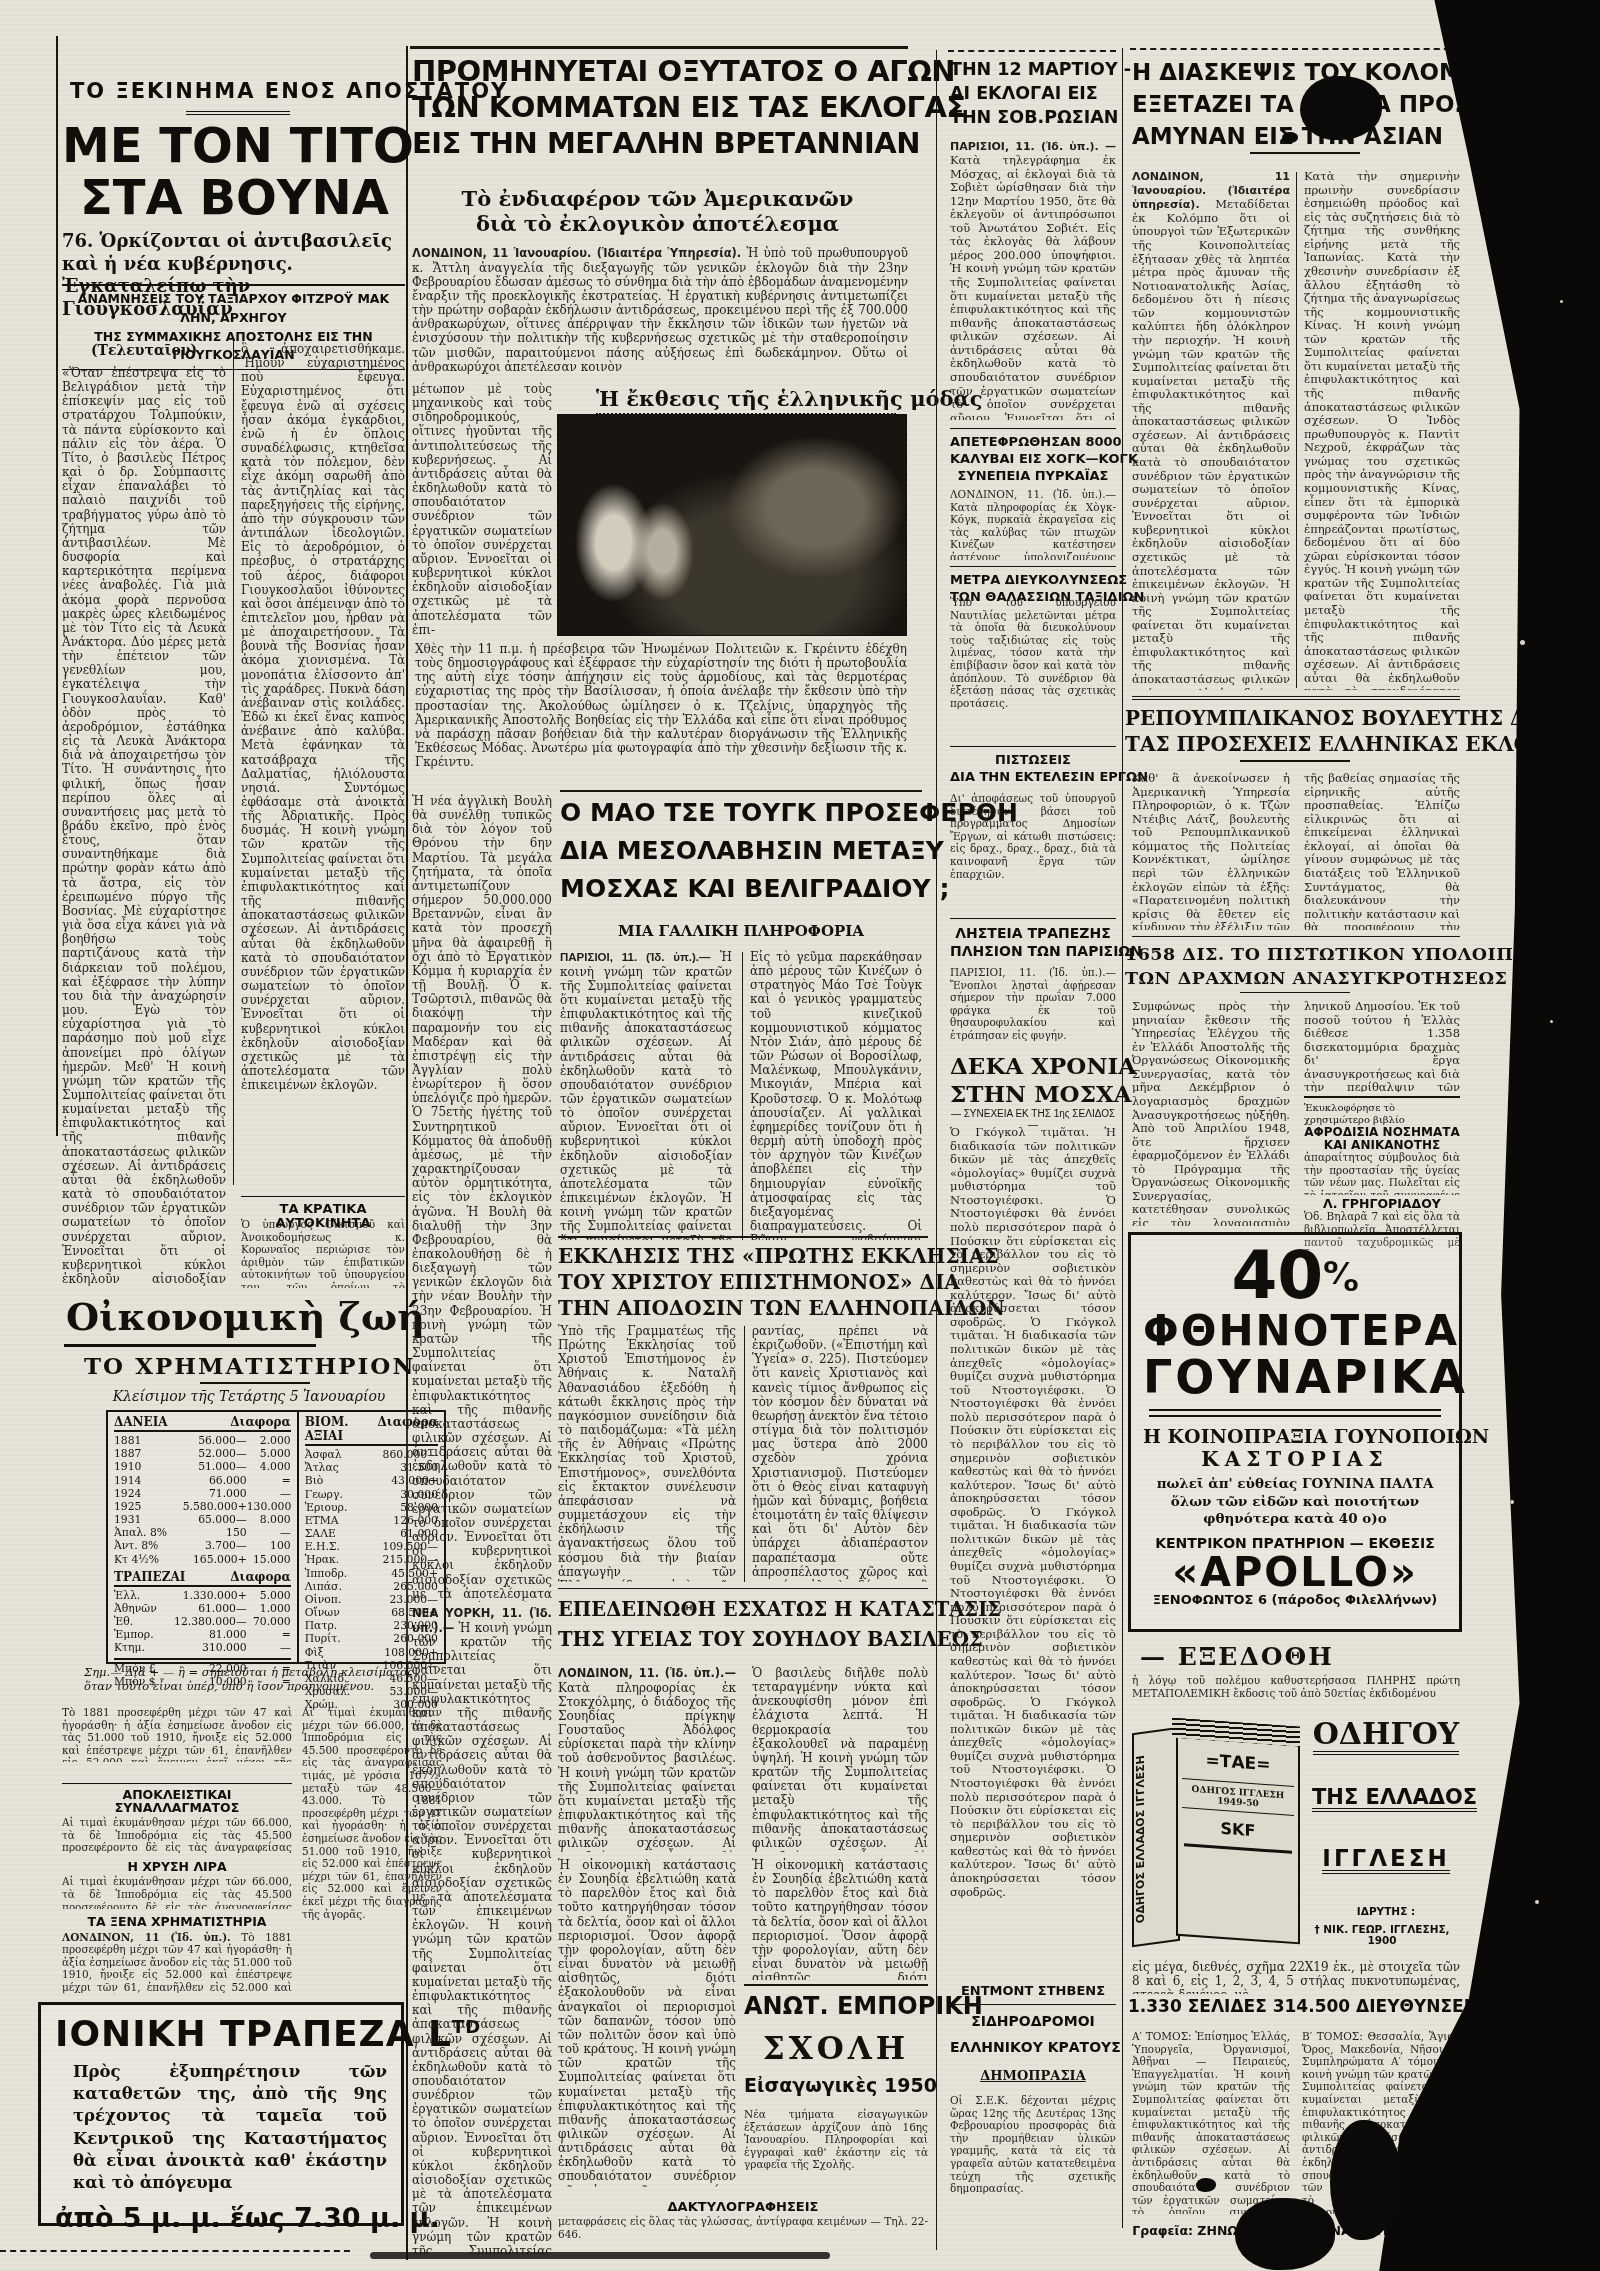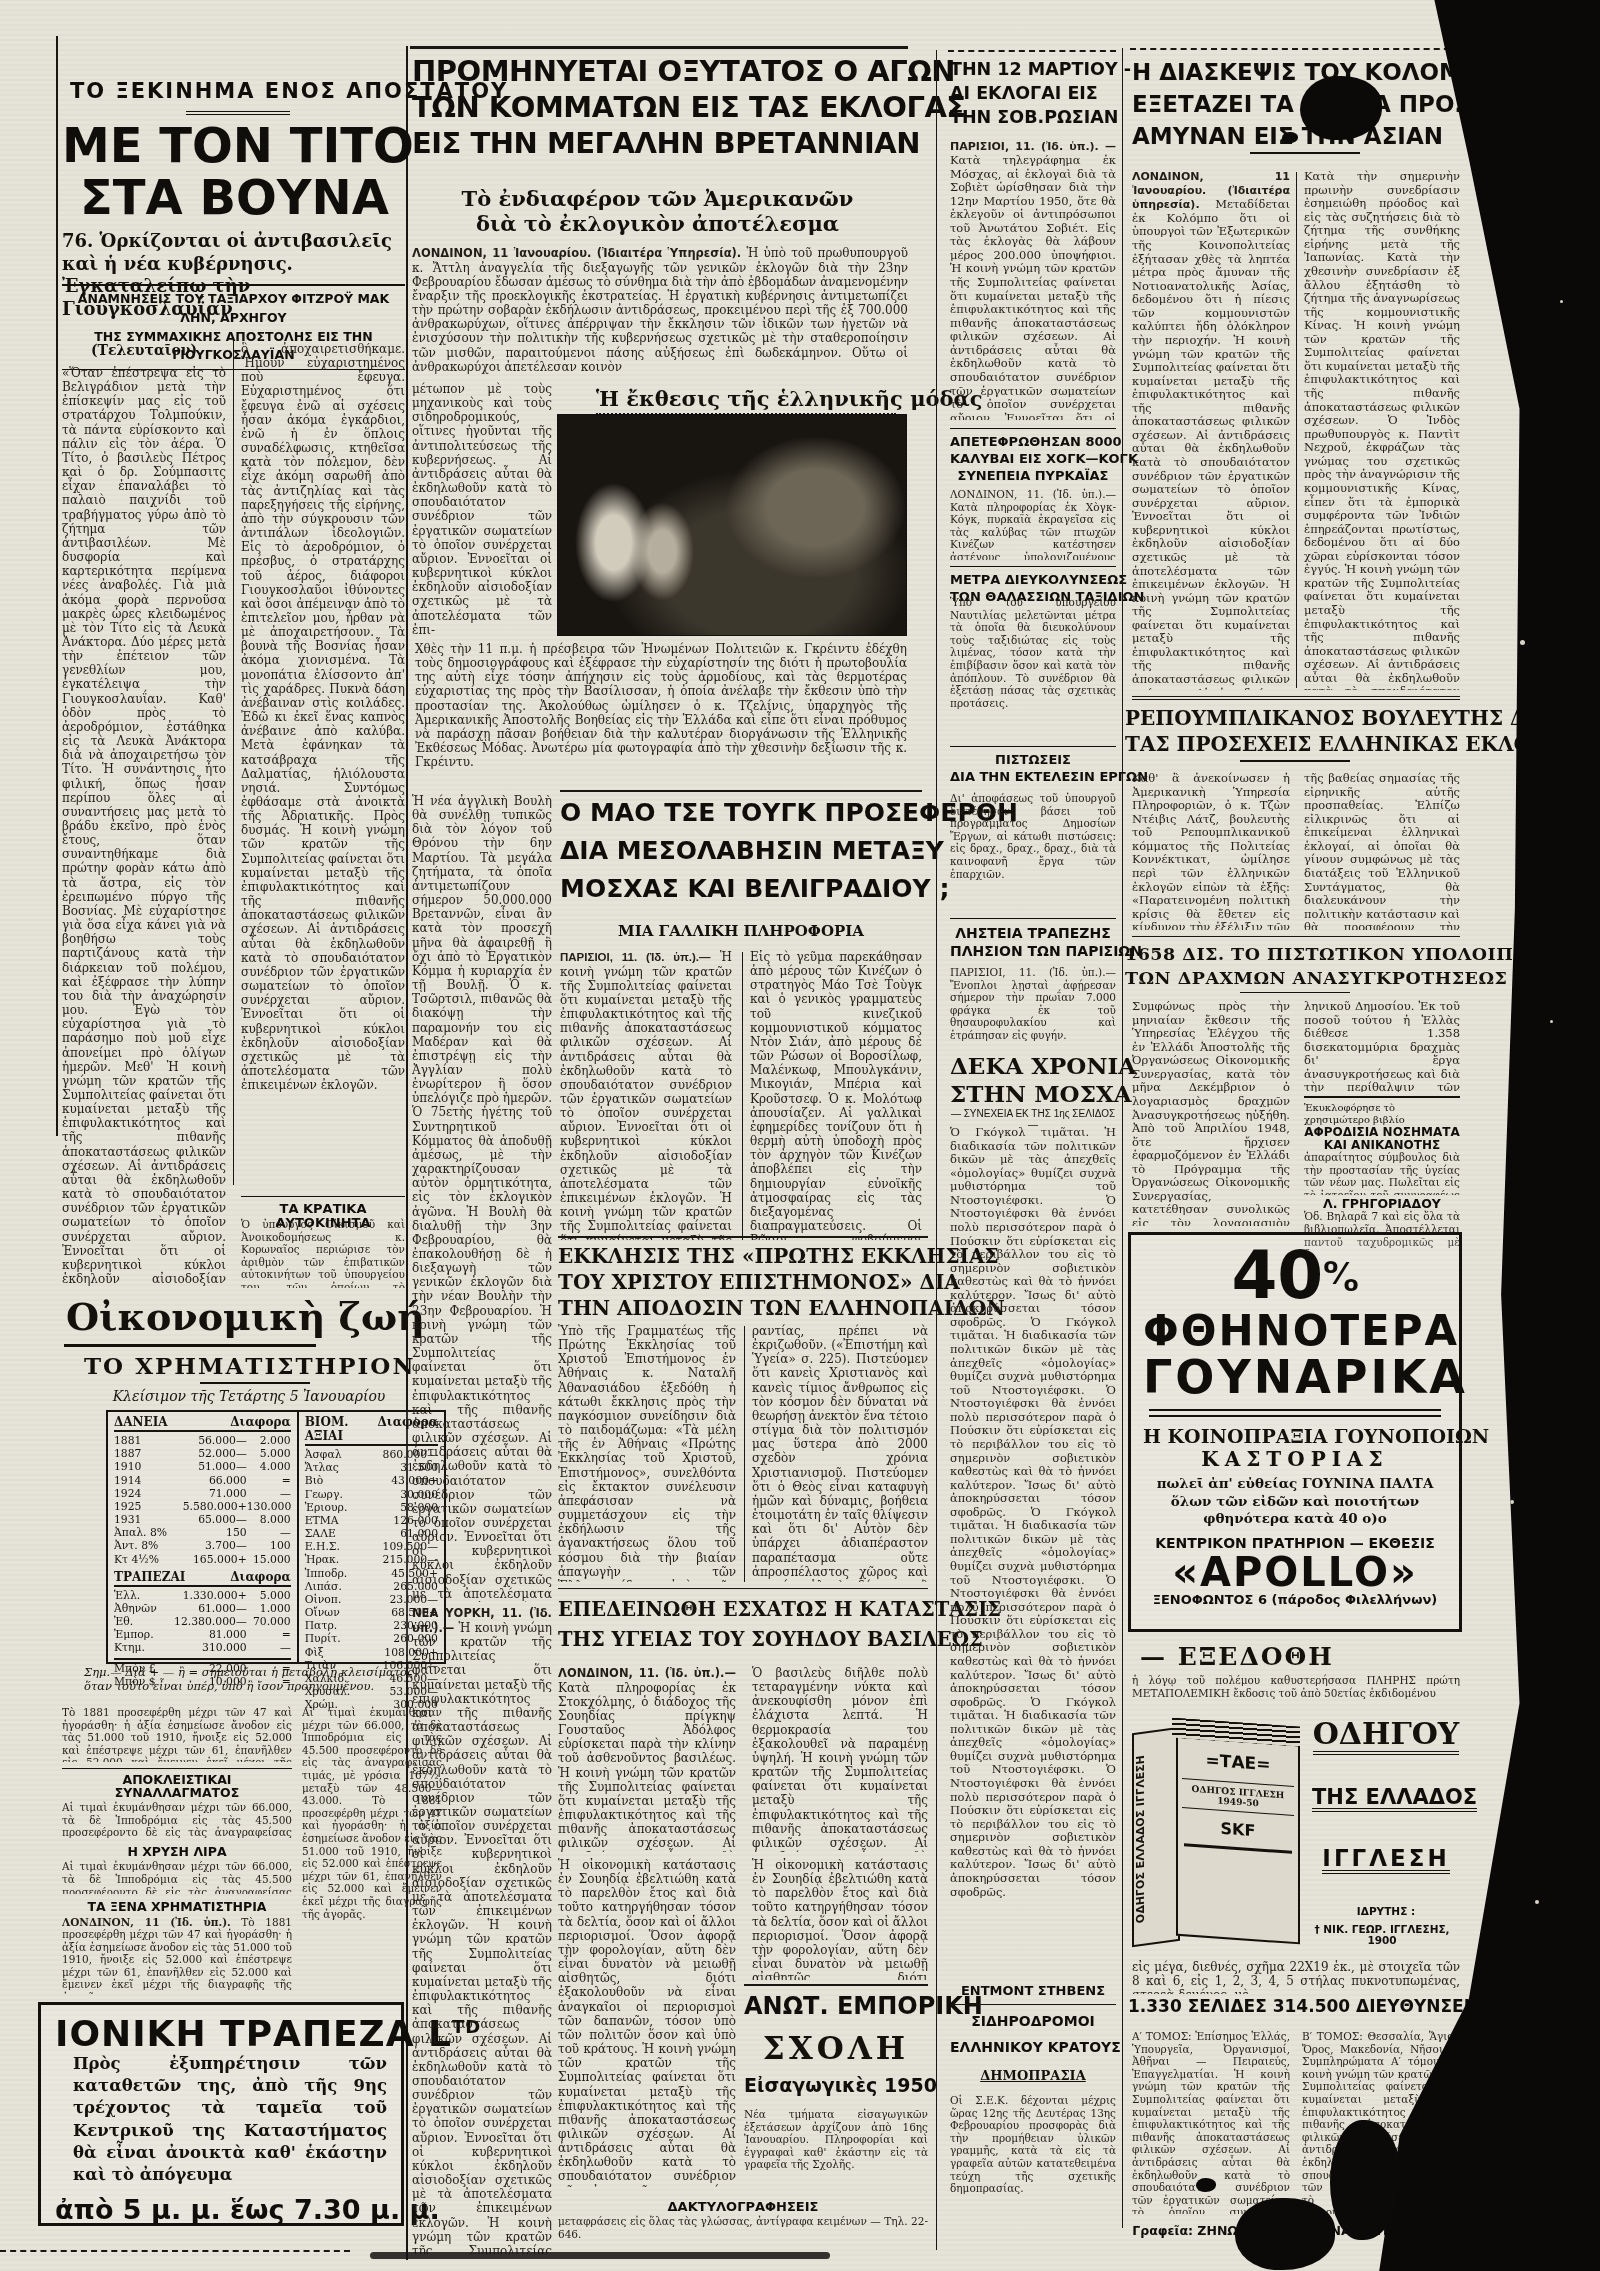--- a/index.html
+++ b/index.html
@@ -258,34 +258,34 @@
           <span class="c0">Χρώμ.</span>
           <span class="c1">300.000</span>
         </div>
       </div>
   </div>
 </div>
 <div class="a it" style="left:84px;top:1666px;width:356px;font-size:11.5px;line-height:1.2">Σημ.— Διὰ + — ἢ = σημειοῦται ἡ μεταβολὴ κλεισίματος ὅταν τοῦτο εἶναι ὑπέρ, ὑπὸ ἢ ἴσον προηγουμένου.</div>
 
 <div class="a" style="left:62px;top:1706px;width:230px;height:288px;overflow:hidden">
   <div class="bd sm" style="height:56px">Τὸ 1881 προσεφέρθη μέχρι τῶν 47 καὶ ἠγοράσθη· ἡ ἀξία ἐσημείωσε ἄνοδον εἰς τὰς 51.000 τοῦ 1910, ἤνοιξε εἰς 52.000 καὶ ἐπέστρεψε μέχρι τῶν 61, ἐπανῆλθεν εἰς 52.000 καὶ ἔμεινεν ἐκεῖ μέχρι τῆς διαγραφῆς τῆς ἀγορᾶς.</div>
-  <div class="hl ctr" style="font-size:12.5px;margin:6px 0 2px;border-top:1px solid #14110c;padding-top:4px">ΑΠΟΚΛΕΙΣΤΙΚΑΙ ΣΥΝΑΛΛΑΓΜΑΤΟΣ</div>
+  <div class="hl ctr" style="font-size:12.5px;margin:21px 0 2px;border-top:1px solid #14110c;padding-top:4px">ΑΠΟΚΛΕΙΣΤΙΚΑΙ ΣΥΝΑΛΛΑΓΜΑΤΟΣ</div>
   <div class="bd sm" style="height:38px">Αἱ τιμαὶ ἐκυμάνθησαν μέχρι τῶν 66.000, τὰ δὲ Ἱπποδρόμια εἰς τὰς 45.500 προσεφέροντο δὲ εἰς τὰς ἀναγραφείσας τιμάς, μὲ γρόσια 167½, μεταξὺ τῶν 48.500—43.000.</div>
   <div class="hl ctr" style="font-size:12.5px;margin:6px 0 2px">Η ΧΡΥΣΗ ΛΙΡΑ</div>
   <div class="bd sm" style="height:34px">Αἱ τιμαὶ ἐκυμάνθησαν μέχρι τῶν 66.000, τὰ δὲ Ἱπποδρόμια εἰς τὰς 45.500 προσεφέροντο δὲ εἰς τὰς ἀναγραφείσας τιμάς, μὲ γρόσια 167½, μεταξὺ τῶν 48.500—43.000.</div>
   <div class="hl ctr" style="font-size:12.5px;margin:6px 0 2px">ΤΑ ΞΕΝΑ ΧΡΗΜΑΤΙΣΤΗΡΙΑ</div>
   <div class="bd sm"><b>ΛΟΝΔΙΝΟΝ, 11 (Ἰδ. ὑπ.).</b> <span>Τὸ 1881 προσεφέρθη μέχρι τῶν 47 καὶ ἠγοράσθη· ἡ ἀξία ἐσημείωσε ἄνοδον εἰς τὰς 51.000 τοῦ 1910, ἤνοιξε εἰς 52.000 καὶ ἐπέστρεψε μέχρι τῶν 61, ἐπανῆλθεν εἰς 52.000 καὶ ἔμεινεν ἐκεῖ μέχρι τῆς διαγραφῆς τῆς ἀγορᾶς.</span></div>
 </div>
 <div class="a bd sm" style="left:302px;top:1706px;width:140px;height:288px">
   <span>Αἱ τιμαὶ ἐκυμάνθησαν μέχρι τῶν 66.000, τὰ δὲ Ἱπποδρόμια εἰς τὰς 45.500 προσεφέροντο δὲ εἰς τὰς ἀναγραφείσας τιμάς, μὲ γρόσια 167½, μεταξὺ τῶν 48.500—43.000.</span> <span>Τὸ 1881 προσεφέρθη μέχρι τῶν 47 καὶ ἠγοράσθη· ἡ ἀξία ἐσημείωσε ἄνοδον εἰς τὰς 51.000 τοῦ 1910, ἤνοιξε εἰς 52.000 καὶ ἐπέστρεψε μέχρι τῶν 61, ἐπανῆλθεν εἰς 52.000 καὶ ἔμεινεν ἐκεῖ μέχρι τῆς διαγραφῆς τῆς ἀγορᾶς.</span>
 </div>
 
 <div class="a" style="left:38px;top:2002px;width:366px;height:224px;border:3px solid #14110c;padding:10px 14px;box-sizing:border-box;background:rgba(255,255,255,.15)">
   <div class="hl nw" style="font-size:36px;letter-spacing:1px"><span>ΙΟΝΙΚΗ ΤΡΑΠΕΖΑ L</span><sup style="font-size:18px">TD</sup></div>
-  <div class="hls" style="font-size:16.5px;line-height:1.35;text-align:justify;padding-left:18px">Πρὸς ἐξυπηρέτησιν τῶν καταθετῶν της, ἀπὸ τῆς 9ης τρέχοντος τὰ ταμεῖα τοῦ Κεντρικοῦ της Καταστήματος θὰ εἶναι ἀνοικτὰ καθ' ἑκάστην καὶ τὸ ἀπόγευμα</div>
+  <div class="hls" style="font-size:16.5px;line-height:1.35;margin-top:8px;text-align:justify;padding-left:18px">Πρὸς ἐξυπηρέτησιν τῶν καταθετῶν της, ἀπὸ τῆς 9ης τρέχοντος τὰ ταμεῖα τοῦ Κεντρικοῦ της Καταστήματος θὰ εἶναι ἀνοικτὰ καθ' ἑκάστην καὶ τὸ ἀπόγευμα</div>
   <div class="hl nw" style="font-size:27px;margin-top:10px">ἀπὸ 5 μ. μ. ἕως 7.30 μ. μ.</div>
 </div>
 <div class="a dash" style="left:0px;top:2250px;width:350px"></div>
 
 <div class="a rule" style="left:410px;top:46px;width:498px;height:3px"></div>
 <div class="a hl nw" style="left:412px;top:56px;font-size:29px;letter-spacing:-.5px">ΠΡΟΜΗΝΥΕΤΑΙ ΟΞΥΤΑΤΟΣ Ο ΑΓΩΝ</div>
 <div class="a hl nw" style="left:412px;top:92px;font-size:29px;letter-spacing:-.5px">ΤΩΝ ΚΟΜΜΑΤΩΝ ΕΙΣ ΤΑΣ ΕΚΛΟΓΑΣ</div>
 <div class="a hl nw" style="left:412px;top:128px;font-size:29px;letter-spacing:-.5px">ΕΙΣ ΤΗΝ ΜΕΓΑΛΗΝ ΒΡΕΤΑΝΝΙΑΝ</div>
 <div class="a hls ctr" style="left:430px;top:186px;width:455px;font-size:21px;line-height:1.2">
   <div>Τὸ ἐνδιαφέρον τῶν Ἀμερικανῶν</div>

